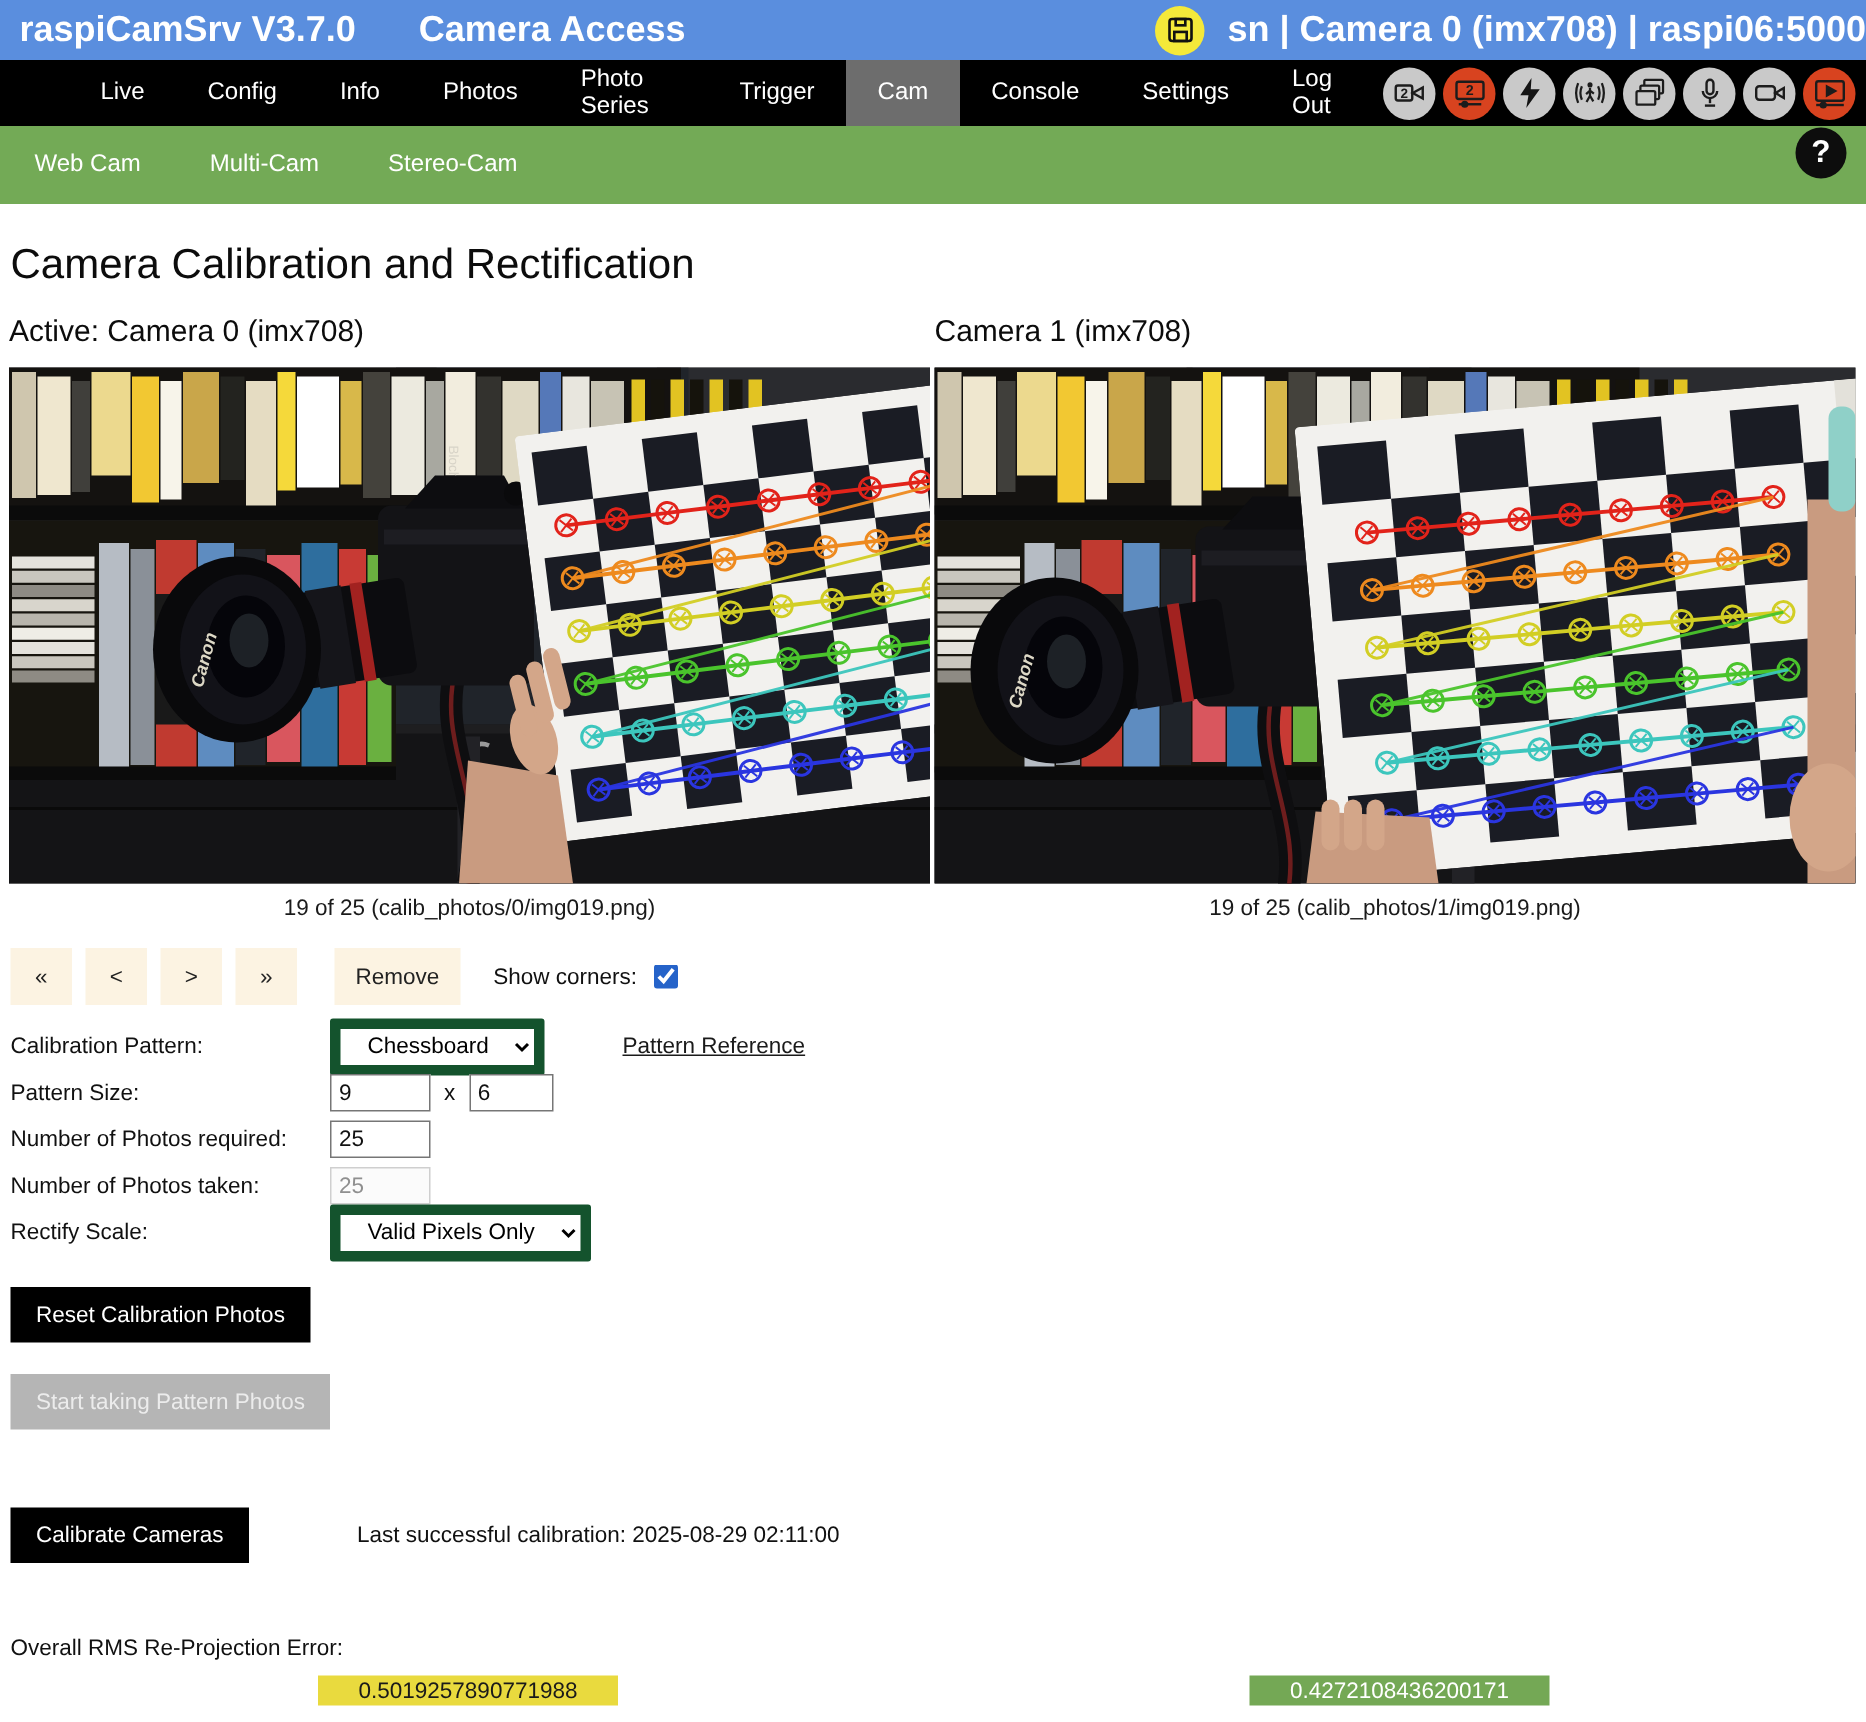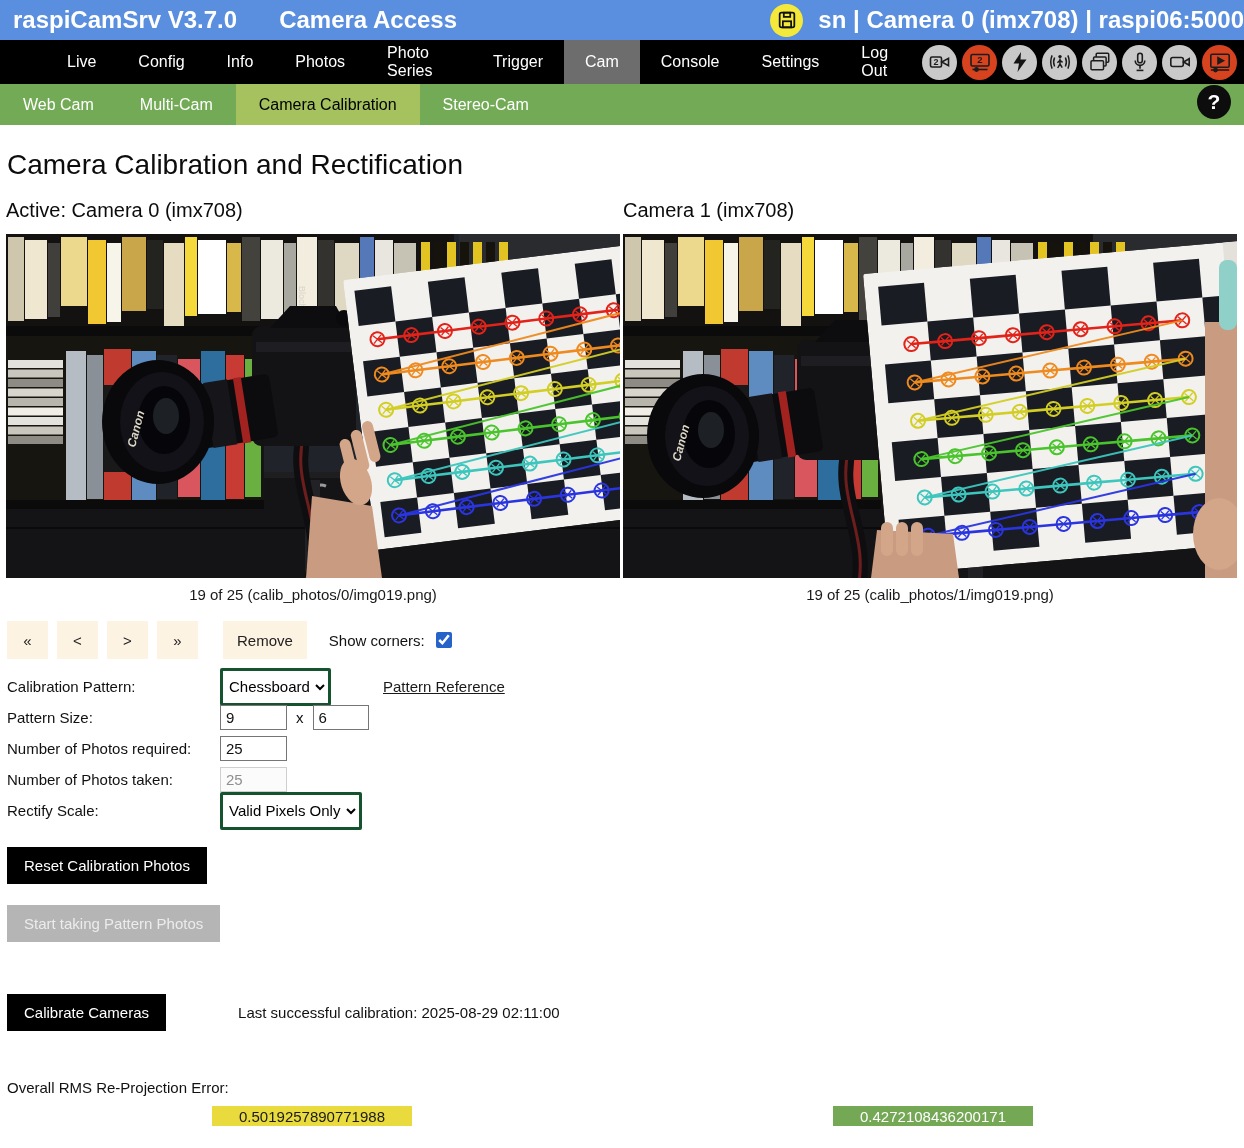--- a/index.html
+++ b/index.html
@@ -14,21 +14,21 @@
   .save-badge{width:33px;height:33px;border-radius:50%;background:var(--save-badge);
               display:flex;align-items:center;justify-content:center;margin-right:15px;cursor:pointer;}
   .titlebar .status{white-space:nowrap;text-align:right;}
   .navbar{height:44px;background:var(--navbar);display:flex;align-items:stretch;color:#fff;font-size:16px;padding-left:46px;}
   .nav-item{display:flex;align-items:center;padding:0 21px;cursor:pointer;}
   .nav-item.active{background:var(--nav-active);}
   .nav-icons{margin-left:auto;display:flex;align-items:center;gap:5px;padding-right:7px;}
   .navicon{width:35px;height:35px;border-radius:50%;background:var(--icon-gray);
            display:flex;align-items:center;justify-content:center;cursor:pointer;flex:none;}
   .navicon.red{background:var(--icon-red);}
-  .subnav{height:41px;background:var(--subnav);display:flex;align-items:stretch;color:#fff;
+  .subnav{height:52px;background:var(--subnav);display:flex;align-items:stretch;color:#fff;
           font-size:16px;position:relative;}
   .subnav-item{display:flex;align-items:center;padding:0 23px;cursor:pointer;}
   .subnav-item.active{background:var(--subnav-active);color:#000;}
   .help-badge{position:absolute;right:13px;top:1px;width:34px;height:34px;border-radius:50%;
               background:#0d0d0d;color:#fff;font-weight:bold;font-size:21px;display:flex;
               align-items:center;justify-content:center;cursor:pointer;}
   
   h1{font-size:28px;font-weight:400;margin:24px 0 18px 7px;color:#0c0c0c;}
   .cam-titles{display:flex;gap:3px;padding:0 6px;margin-bottom:12px;}
   .cam-titles div{width:614px;font-size:20px;color:#0c0c0c;}
@@ -42,22 +42,22 @@
   .pager{width:41px;height:38px;background:var(--cream);border:none;font-size:15px;color:#222;
          margin-right:9px;cursor:pointer;}
   .btn-cream{height:38px;background:var(--cream);border:none;font-size:15px;color:#222;
              padding:0 14px;margin-left:16px;cursor:pointer;}
   .show-corners{margin-left:22px;font-size:15px;display:flex;align-items:center;gap:7px;}
   .show-corners input{width:16px;height:16px;accent-color:#2563c9;}
   
   .form{margin:12px 0 0 7px;font-size:15px;}
   .frow{display:flex;align-items:center;height:31px;}
   .frow label{width:213px;flex:none;}
-  select{font-size:15px;height:38px;border:3px solid #14532d;border-radius:2px;background:#fff;
-         padding:0 2px;}
+  select{font-size:15px;height:38px;border:7px solid #14532d;border-radius:2px;background:#fff;
+         padding:0 14px;}
   input[type=text]{font-size:15px;height:21px;border:1px solid #767676;padding:1px 5px;color:#111;}
   .w55{width:55px;} .w44{width:44px;}
   input:disabled{color:#8f8f8f;border:1px solid #cfcfcf;background:#fbfbfb;}
   .xsep{margin:0 9px;}
   .ref-link{margin-left:52px;color:#1a1a1a;text-decoration:underline;}
   
   .btn-black{display:inline-block;background:var(--black-btn);color:#fff;border:none;
              font-size:15px;padding:10px 17px;cursor:pointer;}
   .btn-gray{display:inline-block;background:var(--disabled-btn);color:#ececec;border:none;
             font-size:15px;padding:10px 17px;}
@@ -163,21 +163,20 @@
         <line x1="2.8" y1="20" x2="21.2" y2="20"></line>
         <circle cx="7.5" cy="20" r="1.6" fill="#1c1c1c"></circle>
       </svg>
     </span>
   </div>
 </div>
 
 <div class="subnav">
   <div class="subnav-item">Web Cam</div>
   <div class="subnav-item">Multi-Cam</div>
-  <div class="subnav-item active">Camera Calibration</div>
   <div class="subnav-item">Stereo-Cam</div>
   <div class="help-badge">?</div>
 </div>
 
 <h1>Camera Calibration and Rectification</h1>
 
 <div class="cam-titles">
   <div>Active: Camera 0 (imx708)</div>
   <div>Camera 1 (imx708)</div>
 </div>

